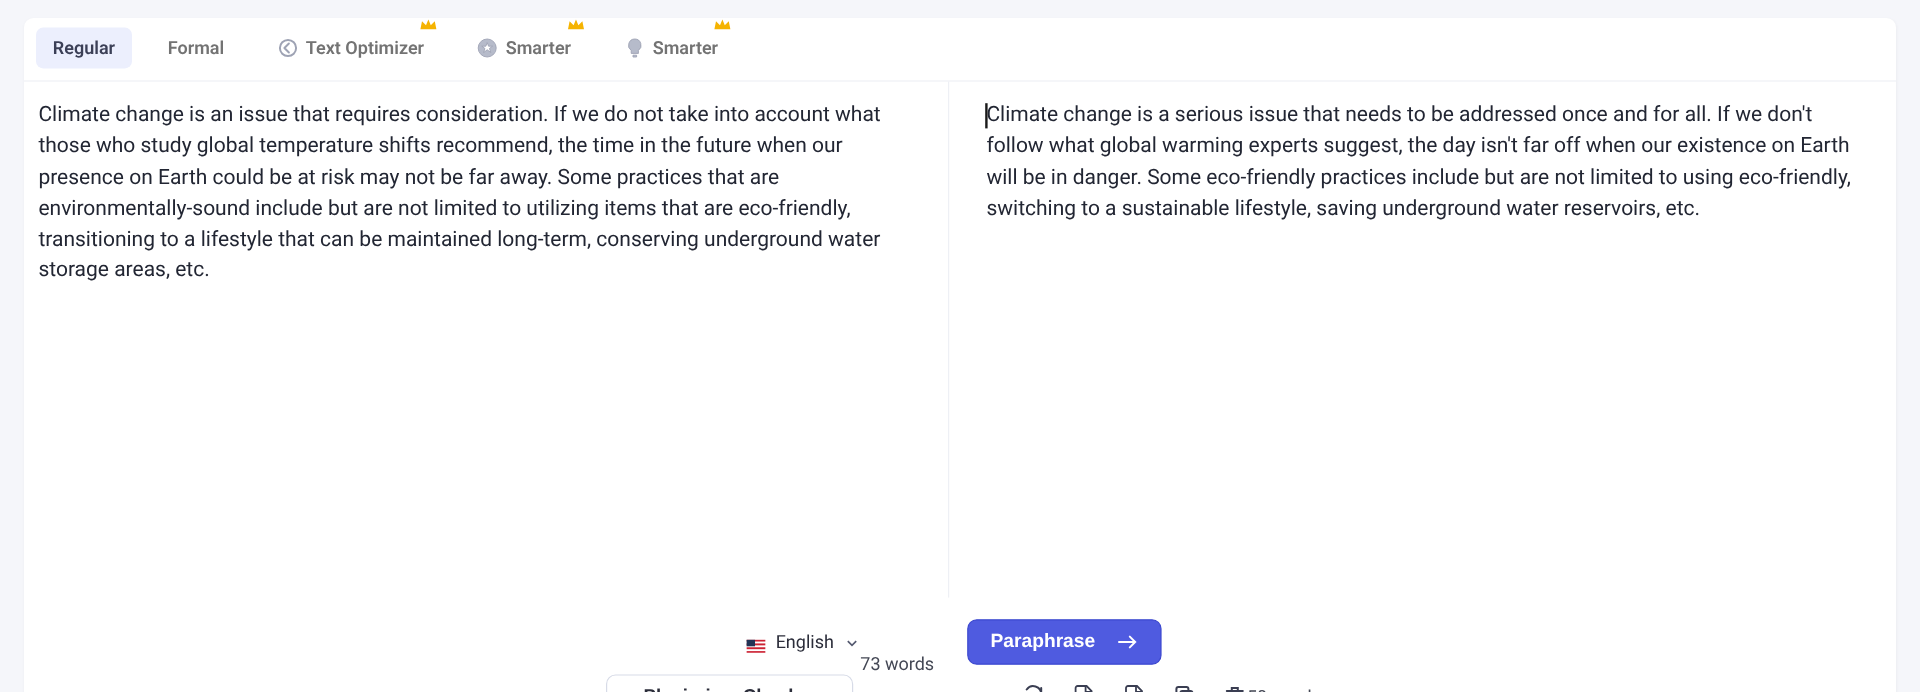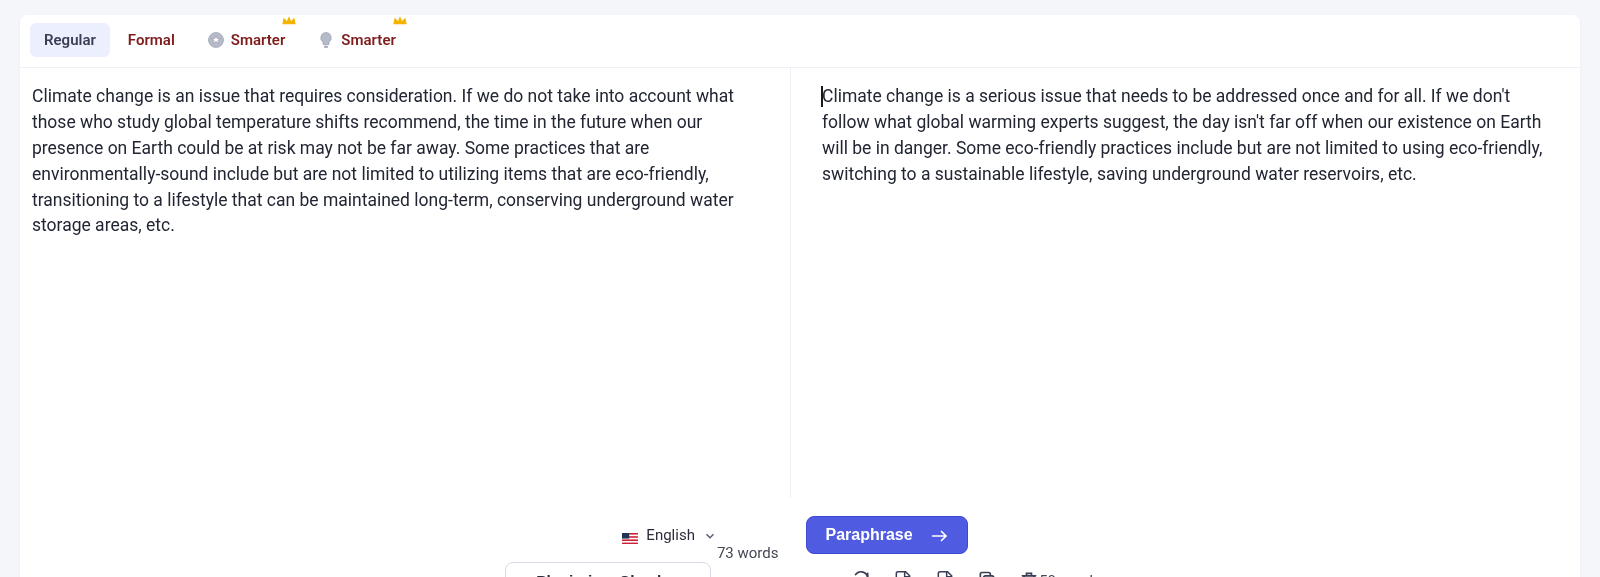--- a/index.html
+++ b/index.html
@@ -14,32 +14,32 @@
     .app {
       width: 1560px;
       background: #fff;
       border-radius: 8px;
       box-shadow: 0 1px 3px rgba(0,0,0,0.04);
       overflow: hidden;
     }
     .tabs {
       display: flex;
       align-items: center;
-      gap: 4px;
+      gap: 16px;
       padding: 8px 10px 10px;
       border-bottom: 1px solid #eef0f5;
     }
     .tab {
       display: flex;
       align-items: center;
       gap: 6px;
       padding: 8px 14px;
       font-size: 15px;
       font-weight: 600;
-      color: #7f1d1d;
+      color: #737373;
       border-radius: 6px;
       cursor: pointer;
       position: relative;
     }
     .tab.active {
       background: #eceffd;
       color: #3b3f56;
     }
     .tab .icon {
       width: 18px;
@@ -157,20 +157,34 @@
 </head>
 <body>
 
 <div class="app">
   <div class="tabs">
     <div class="tab active">
       <span>Regular</span>
     </div>
     <div class="tab">
       <span>Formal</span>
+    </div>
+    <div class="tab">
+      <span class="icon icon-grey">
+        <svg viewBox="0 0 24 24" fill="none" stroke="#9ea3b4" stroke-width="2.2">
+            <circle cx="12" cy="12" r="9"></circle>
+            <path d="M8 12l5-5M8 12l5 5" stroke-linecap="round"></path>
+          </svg>
+      </span>
+      <span>Text Optimizer</span>
+      <span class="crown">
+        <svg viewBox="0 0 24 16" fill="#f5b301">
+            <path d="M2 14h20l-2-10-5 5-3-7-3 7-5-5z"></path>
+          </svg>
+      </span>
     </div>
     <div class="tab">
       <span class="icon icon-grey">
         <svg viewBox="0 0 24 24" fill="#b6bbca">
             <circle cx="12" cy="12" r="10"></circle>
             <path d="M12 6l1.5 4H18l-3.5 2.5L16 17l-4-3-4 3 1.5-4.5L6 10h4.5z" fill="#fff"></path>
           </svg>
       </span>
       <span>Smarter</span>
       <span class="crown">

